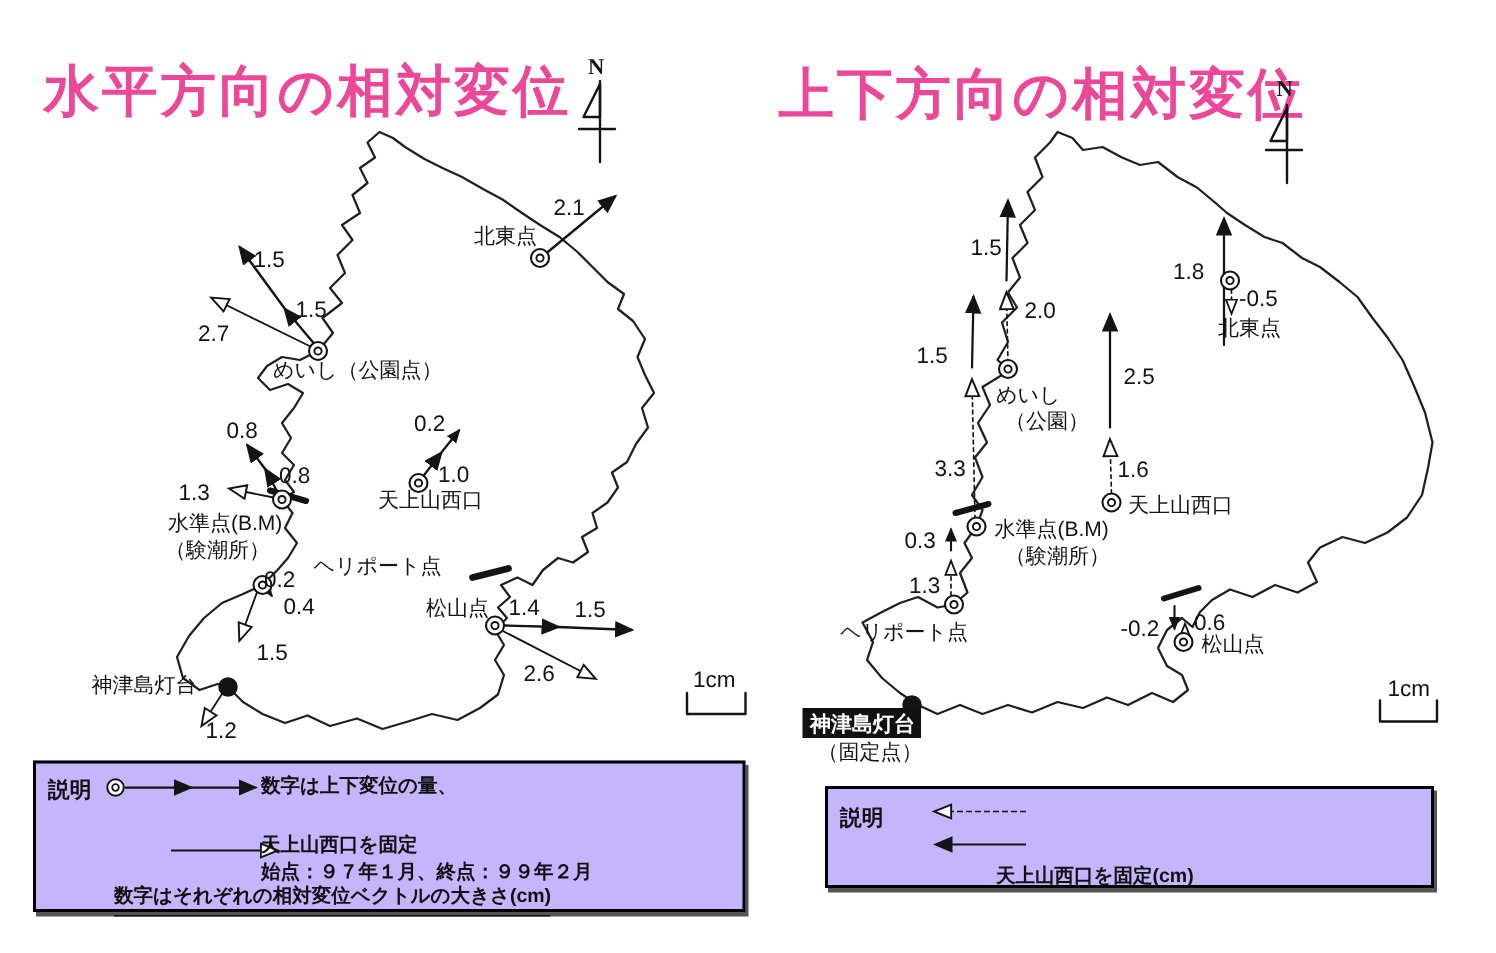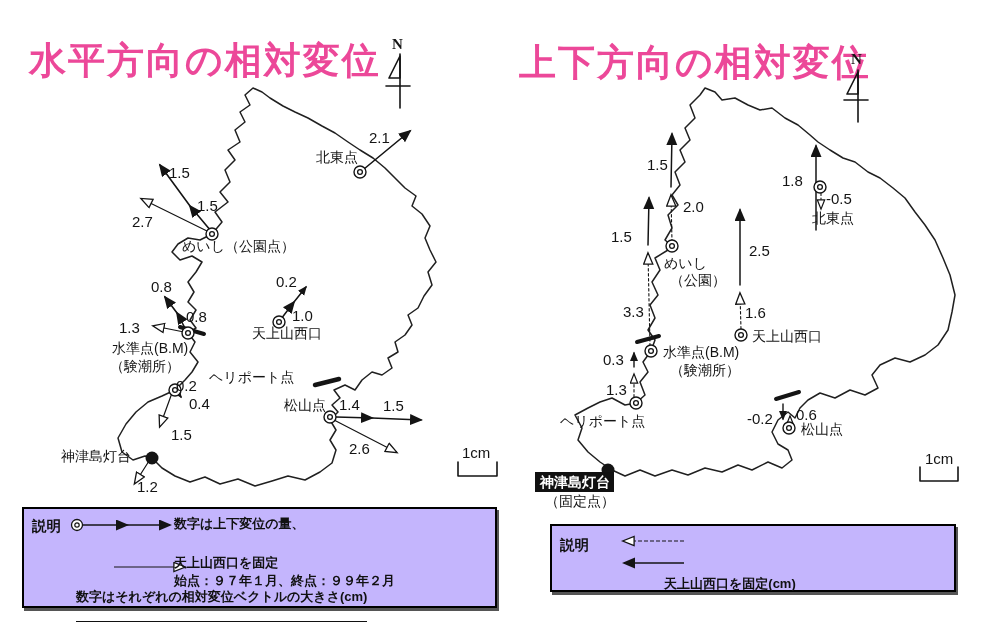--- a/index.html
+++ b/index.html
@@ -10,21 +10,21 @@
   svg text{fill:#141414;}
   .t-val{font-size:15px;}
   .t-name{font-size:14px;}
   .t-n{font-family:"Liberation Serif",serif;font-weight:bold;font-size:15px;}
   .t-scale{font-size:15px;}
   .t-fixed{font-size:14px;}
   .t-black{font-size:14px;font-weight:bold;fill:#fff;}
   .legend{position:absolute;border:2px solid #000000;background:#c4b5fd;box-shadow:2px 3px 0 #555;text-decoration:underline;}
   .lg-txt{position:absolute;font-size:13px;font-weight:600;white-space:nowrap;color:#111;}
   .lg-head{font-size:14.5px;font-weight:bold;}
-  .lg-foot{border-bottom:1.5px solid #111;padding-bottom:15px;}
+  .lg-foot{border-bottom:1.5px solid #111;padding-bottom:4px;}
   .lg-sym{position:absolute;}
 </style>
 </head>
 <body>
 
 <div class="stage">
 
   <div class="title" style="left:12px;top:36px">水平方向の相対変位</div>
   <div class="title" style="left:502px;top:38px">上下方向の相対変位</div>
 

